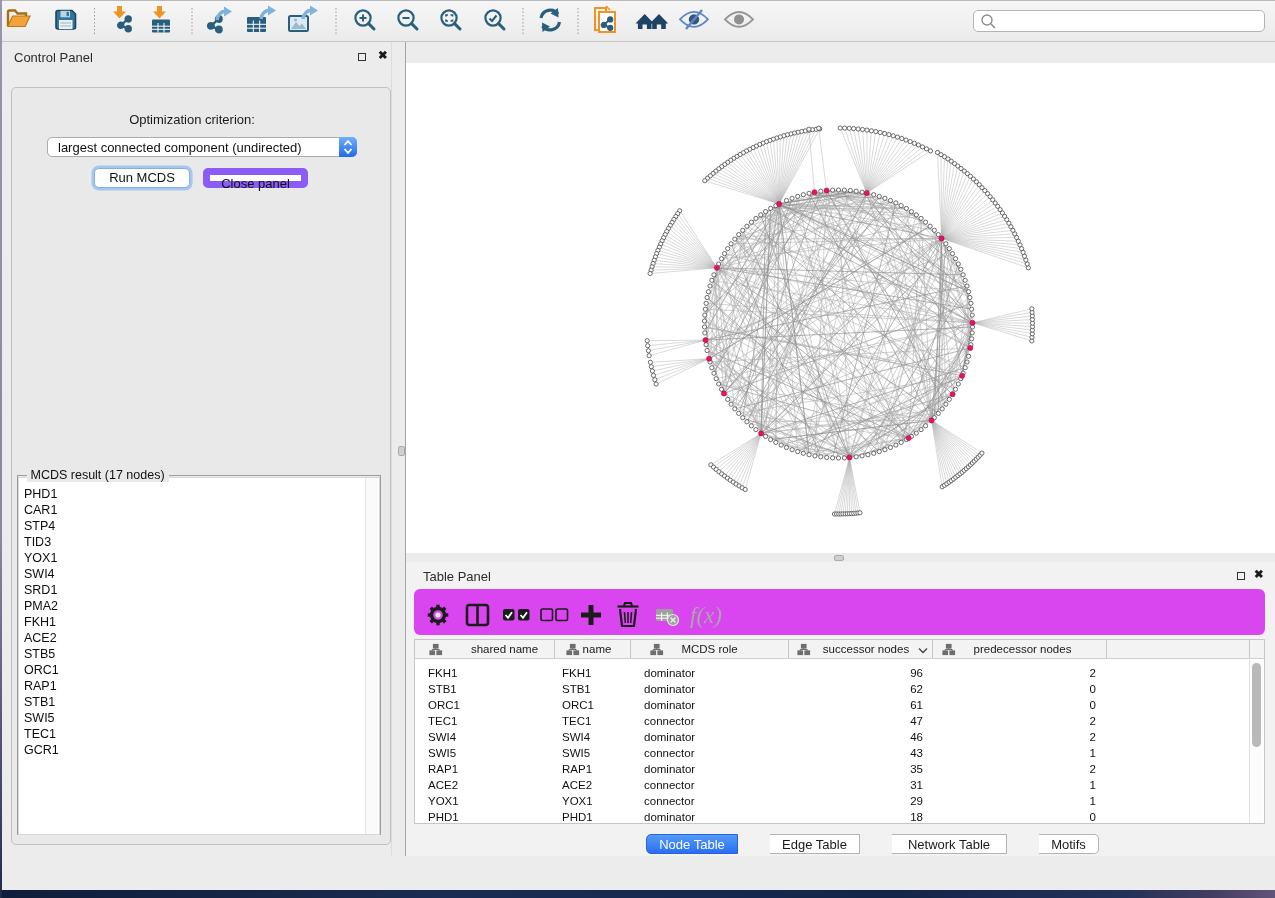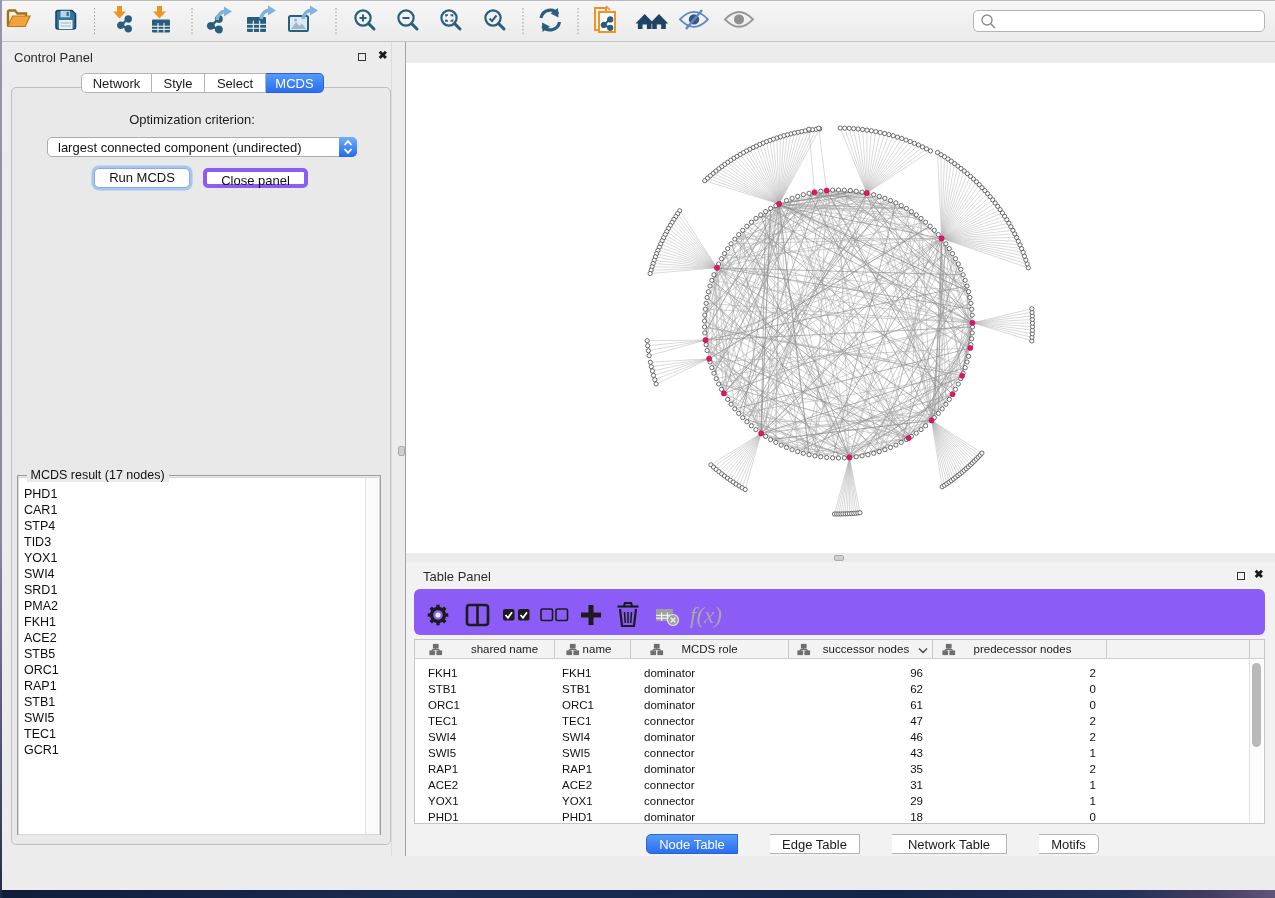--- a/index.html
+++ b/index.html
@@ -36,21 +36,21 @@
   .tab.active { background:linear-gradient(#559bf8,#2a6ef2); color:#fff; border-color:#2a62d9; }
   #cp-tabs { left:79px; top:31px; }
   
   #opt-label { position:absolute; left:0; top:70px; width:380px; text-align:center;
     font-size:13px; color:#1a1a1a; }
   #dropdown { position:absolute; left:45px; top:94.5px; width:310px; height:20px;
     background:#fff; border:1px solid #ababab; border-radius:5px; }
   #dropdown .txt { position:absolute; left:10px; top:2px; font-size:13px; color:#111; }
   #dropdown .step { position:absolute; right:-1px; top:-1px; width:18px; height:20px;
     background:linear-gradient(#6fb0f9,#2468ee); border-radius:0 5px 5px 0; }
-  .btn { position:absolute; height:20px; background:#fff; border:4px solid #8b5cf6;
+  .btn { position:absolute; height:20px; background:#fff; border:7px solid #8b5cf6;
     border-radius:5px; font-size:13px; color:#111; text-align:center; line-height:18px; }
   #btn-run { left:92px; top:126px; width:96px; border:1px solid #85aee3;
     box-shadow:0 0 0 2.6px #a5c6f1; }
   #btn-close { left:201px; top:126px; width:105px; }
   
   #grp { position:absolute; left:14.5px; top:433px; width:364px; height:360px;
     border:1px solid #9d9d9d; }
   #grp-label { position:absolute; left:9px; top:-8px; background:#e9e9e9;
     padding:0 4px; font-size:12.5px; color:#111; }
   #grp-list { position:absolute; left:0px; top:1px; width:362px; height:358px;
@@ -73,21 +73,21 @@
   
   #hsplit { left:404px; top:553px; width:869px; height:9px; background:#ececec; }
   #hsplit .knob { position:absolute; left:428px; top:2px; width:10px; height:6px;
     background:#cfcfcf; border:1px solid #ababab; border-radius:2px; }
   
   #tp { left:404px; top:562px; width:869px; height:294px; background:#f2f2f2; }
   #tp-title { position:absolute; left:17px; top:7px; font-size:13px; color:#2c2c2c; }
   #tp-float { position:absolute; left:831px; top:10px; width:8px; height:8px; border:1.5px solid #333; }
   #tp-close { position:absolute; left:848px; top:5px; font-size:11.5px; font-weight:bold; color:#1a1a1a; }
   #tp-toolbar { position:absolute; left:8px; top:27px; width:851px; height:46px;
-    background:#8b5cf6; border-radius:6px; }
+    background:#d946ef; border-radius:6px; }
   #tp-table { position:absolute; left:8px; top:77px; width:851px; height:185px;
     background:#fff; border:1px solid #c6c6c6; }
   #thead { position:absolute; left:0; top:0; width:849px; height:19px;
     background:#f3f3f3; border-bottom:1px solid #cfcfcf; }
   .hcell { position:absolute; top:0; height:18px; border-right:1px solid #c9c9c9;
     font-size:11.5px; color:#1a1a1a; text-align:center; line-height:18px; }
   .trow { position:absolute; font-size:11.5px; color:#111; height:16px; line-height:16px; }
   .trow span { position:absolute; }
   #tscroll { position:absolute; right:1px; top:20px; width:14px; height:163px;
     background:#fcfcfc; border-left:1px solid #e0e0e0; }
@@ -243,26 +243,20 @@
           <line x1="10.8" y1="10.8" x2="15" y2="15" stroke="#8c8c8c" stroke-width="1.6"></line>
         </svg>
       </div>
     </div>
 
   <div class="abs" id="cp">
     <div id="cp-title">Control Panel</div>
     <div id="cp-float"></div>
     <div id="cp-close">✖</div>
     <div id="cp-body"></div>
-    <div class="tabrow" id="cp-tabs">
-      <div class="tab first" style="width:71px">Network</div>
-      <div class="tab" style="width:53px">Style</div>
-      <div class="tab" style="width:61px">Select</div>
-      <div class="tab last active" style="width:58px">MCDS</div>
-    </div>
     <div id="opt-label">Optimization criterion:</div>
     <div id="dropdown">
       <div class="txt">largest connected component (undirected)</div>
       <div class="step"><svg width="18" height="20" viewBox="0 0 18 20">
             <path d="M5.5 8 L9 4.2 L12.5 8" fill="none" stroke="#fff" stroke-width="1.8"></path>
             <path d="M5.5 12 L9 15.8 L12.5 12" fill="none" stroke="#fff" stroke-width="1.8"></path>
           </svg></div>
     </div>
     <div class="btn" id="btn-run">Run MCDS</div>
     <div class="btn" id="btn-close">Close panel</div>

